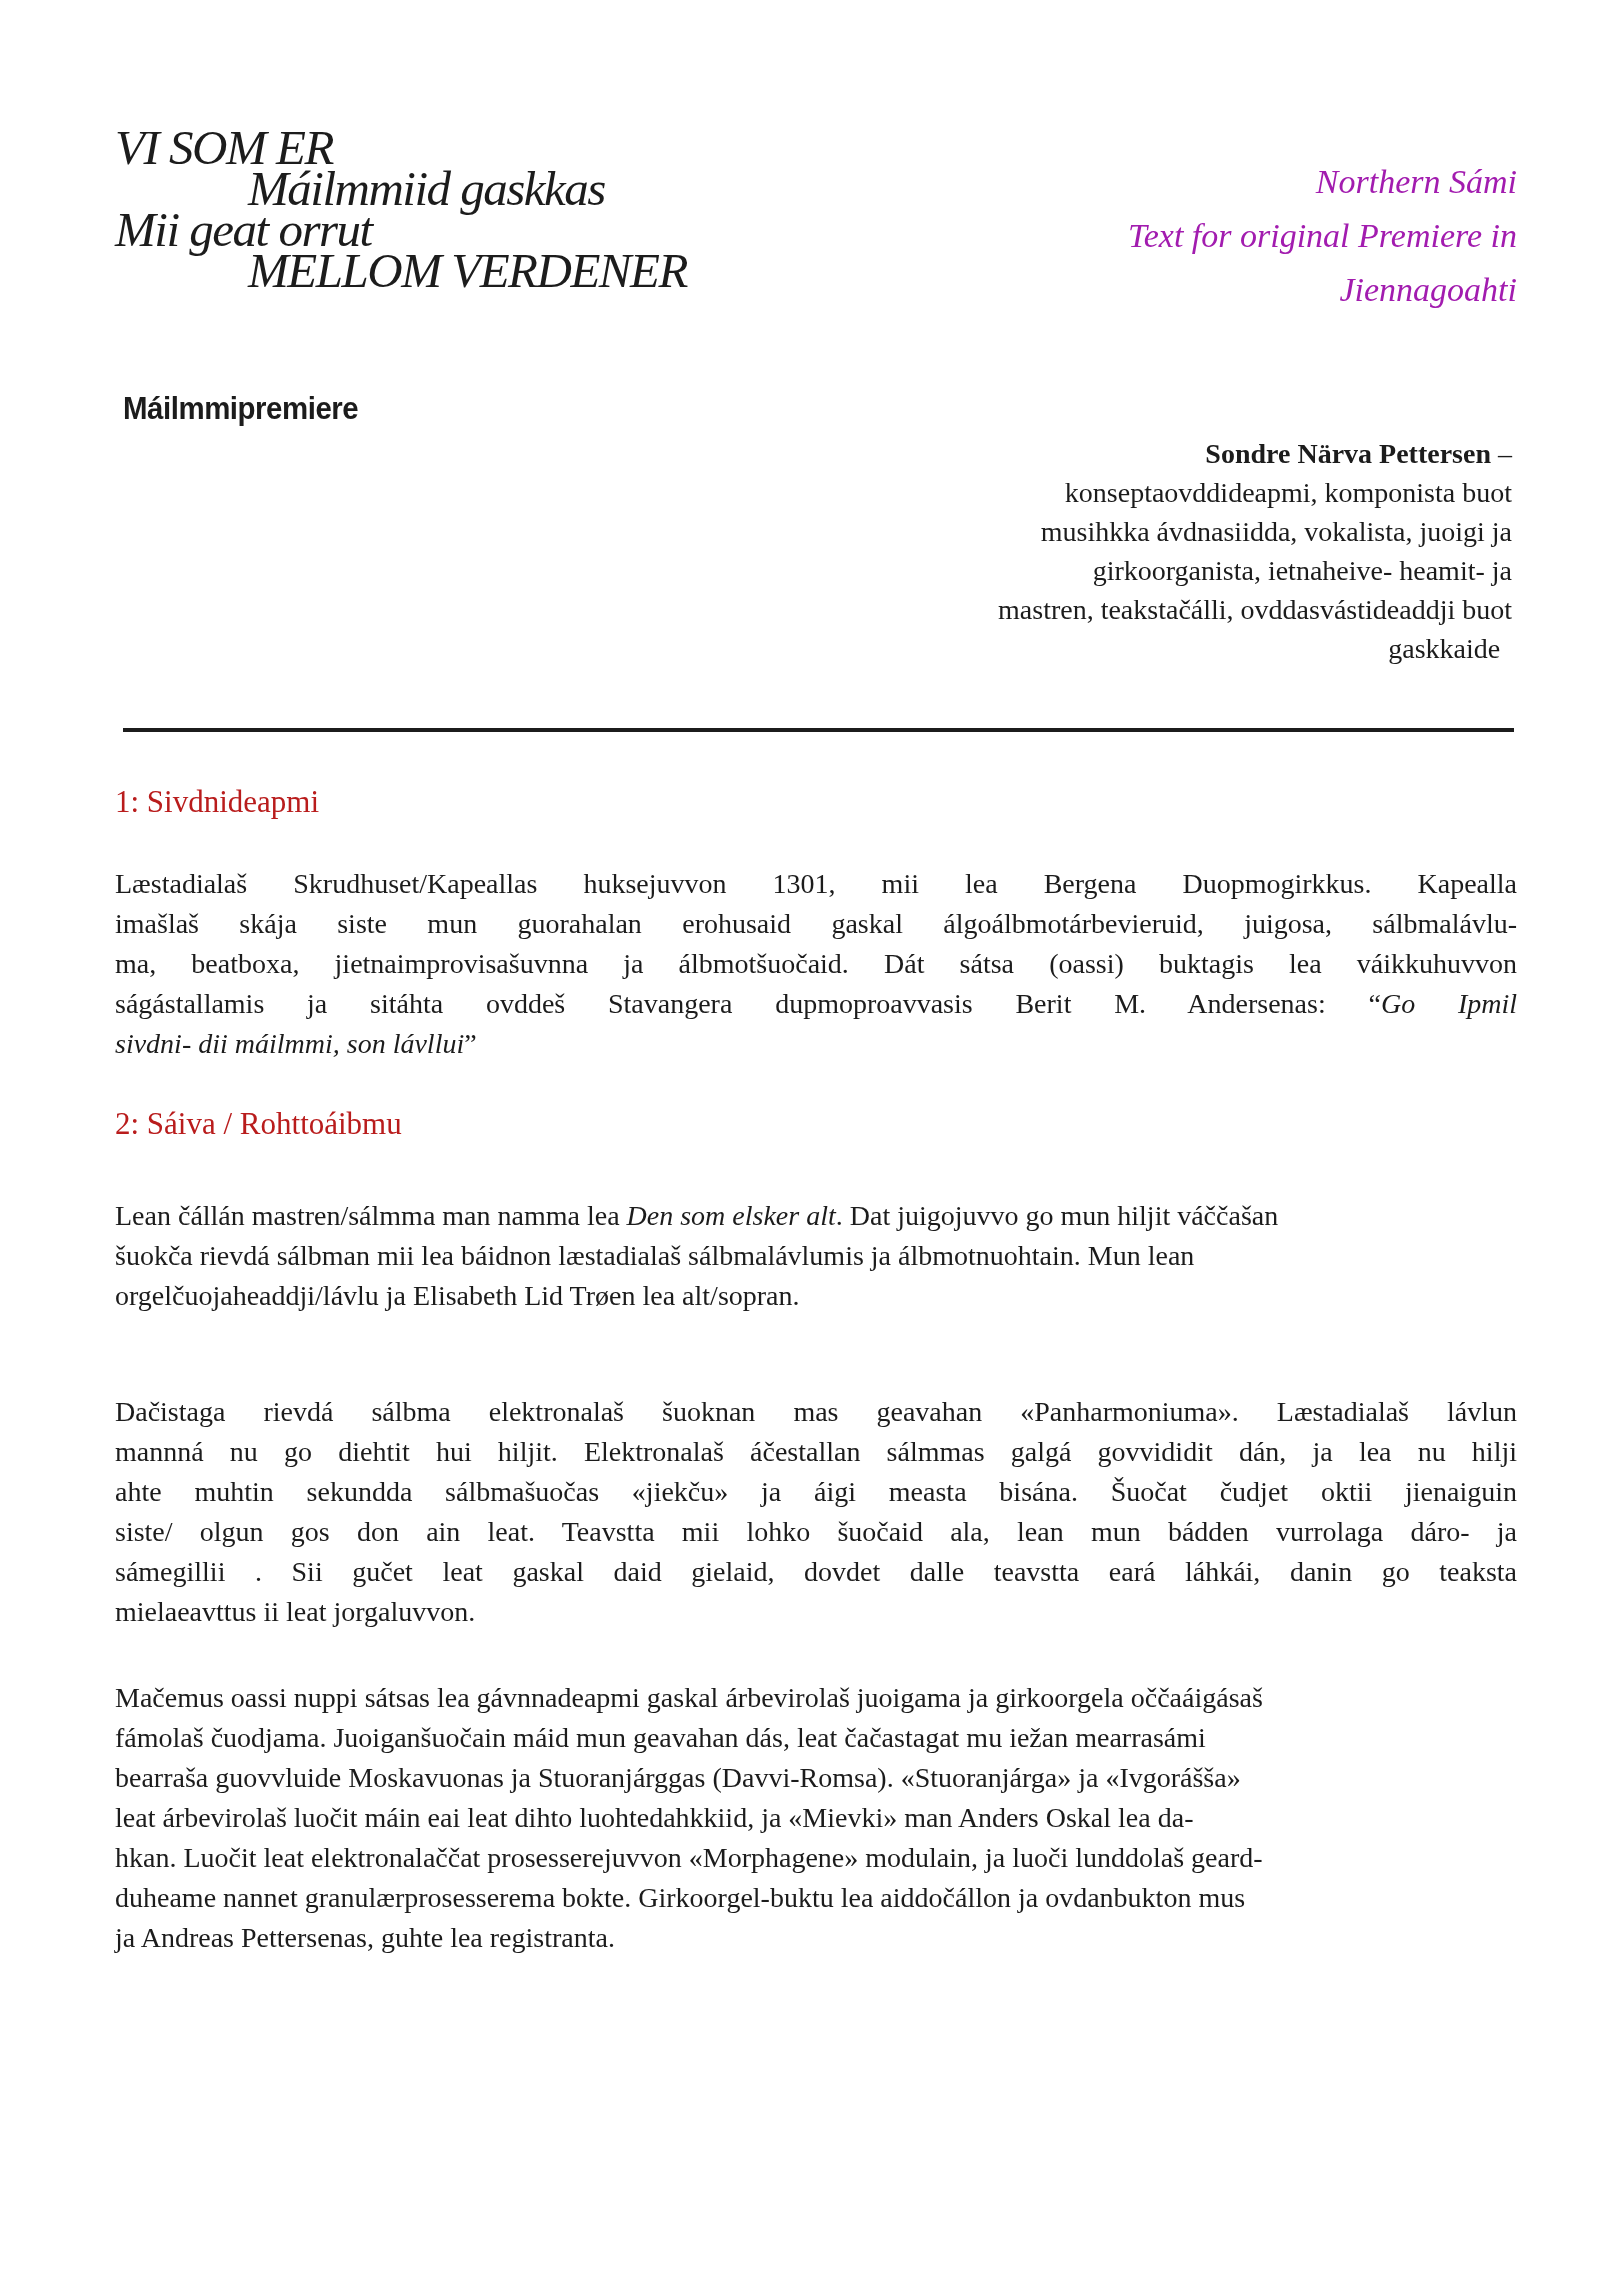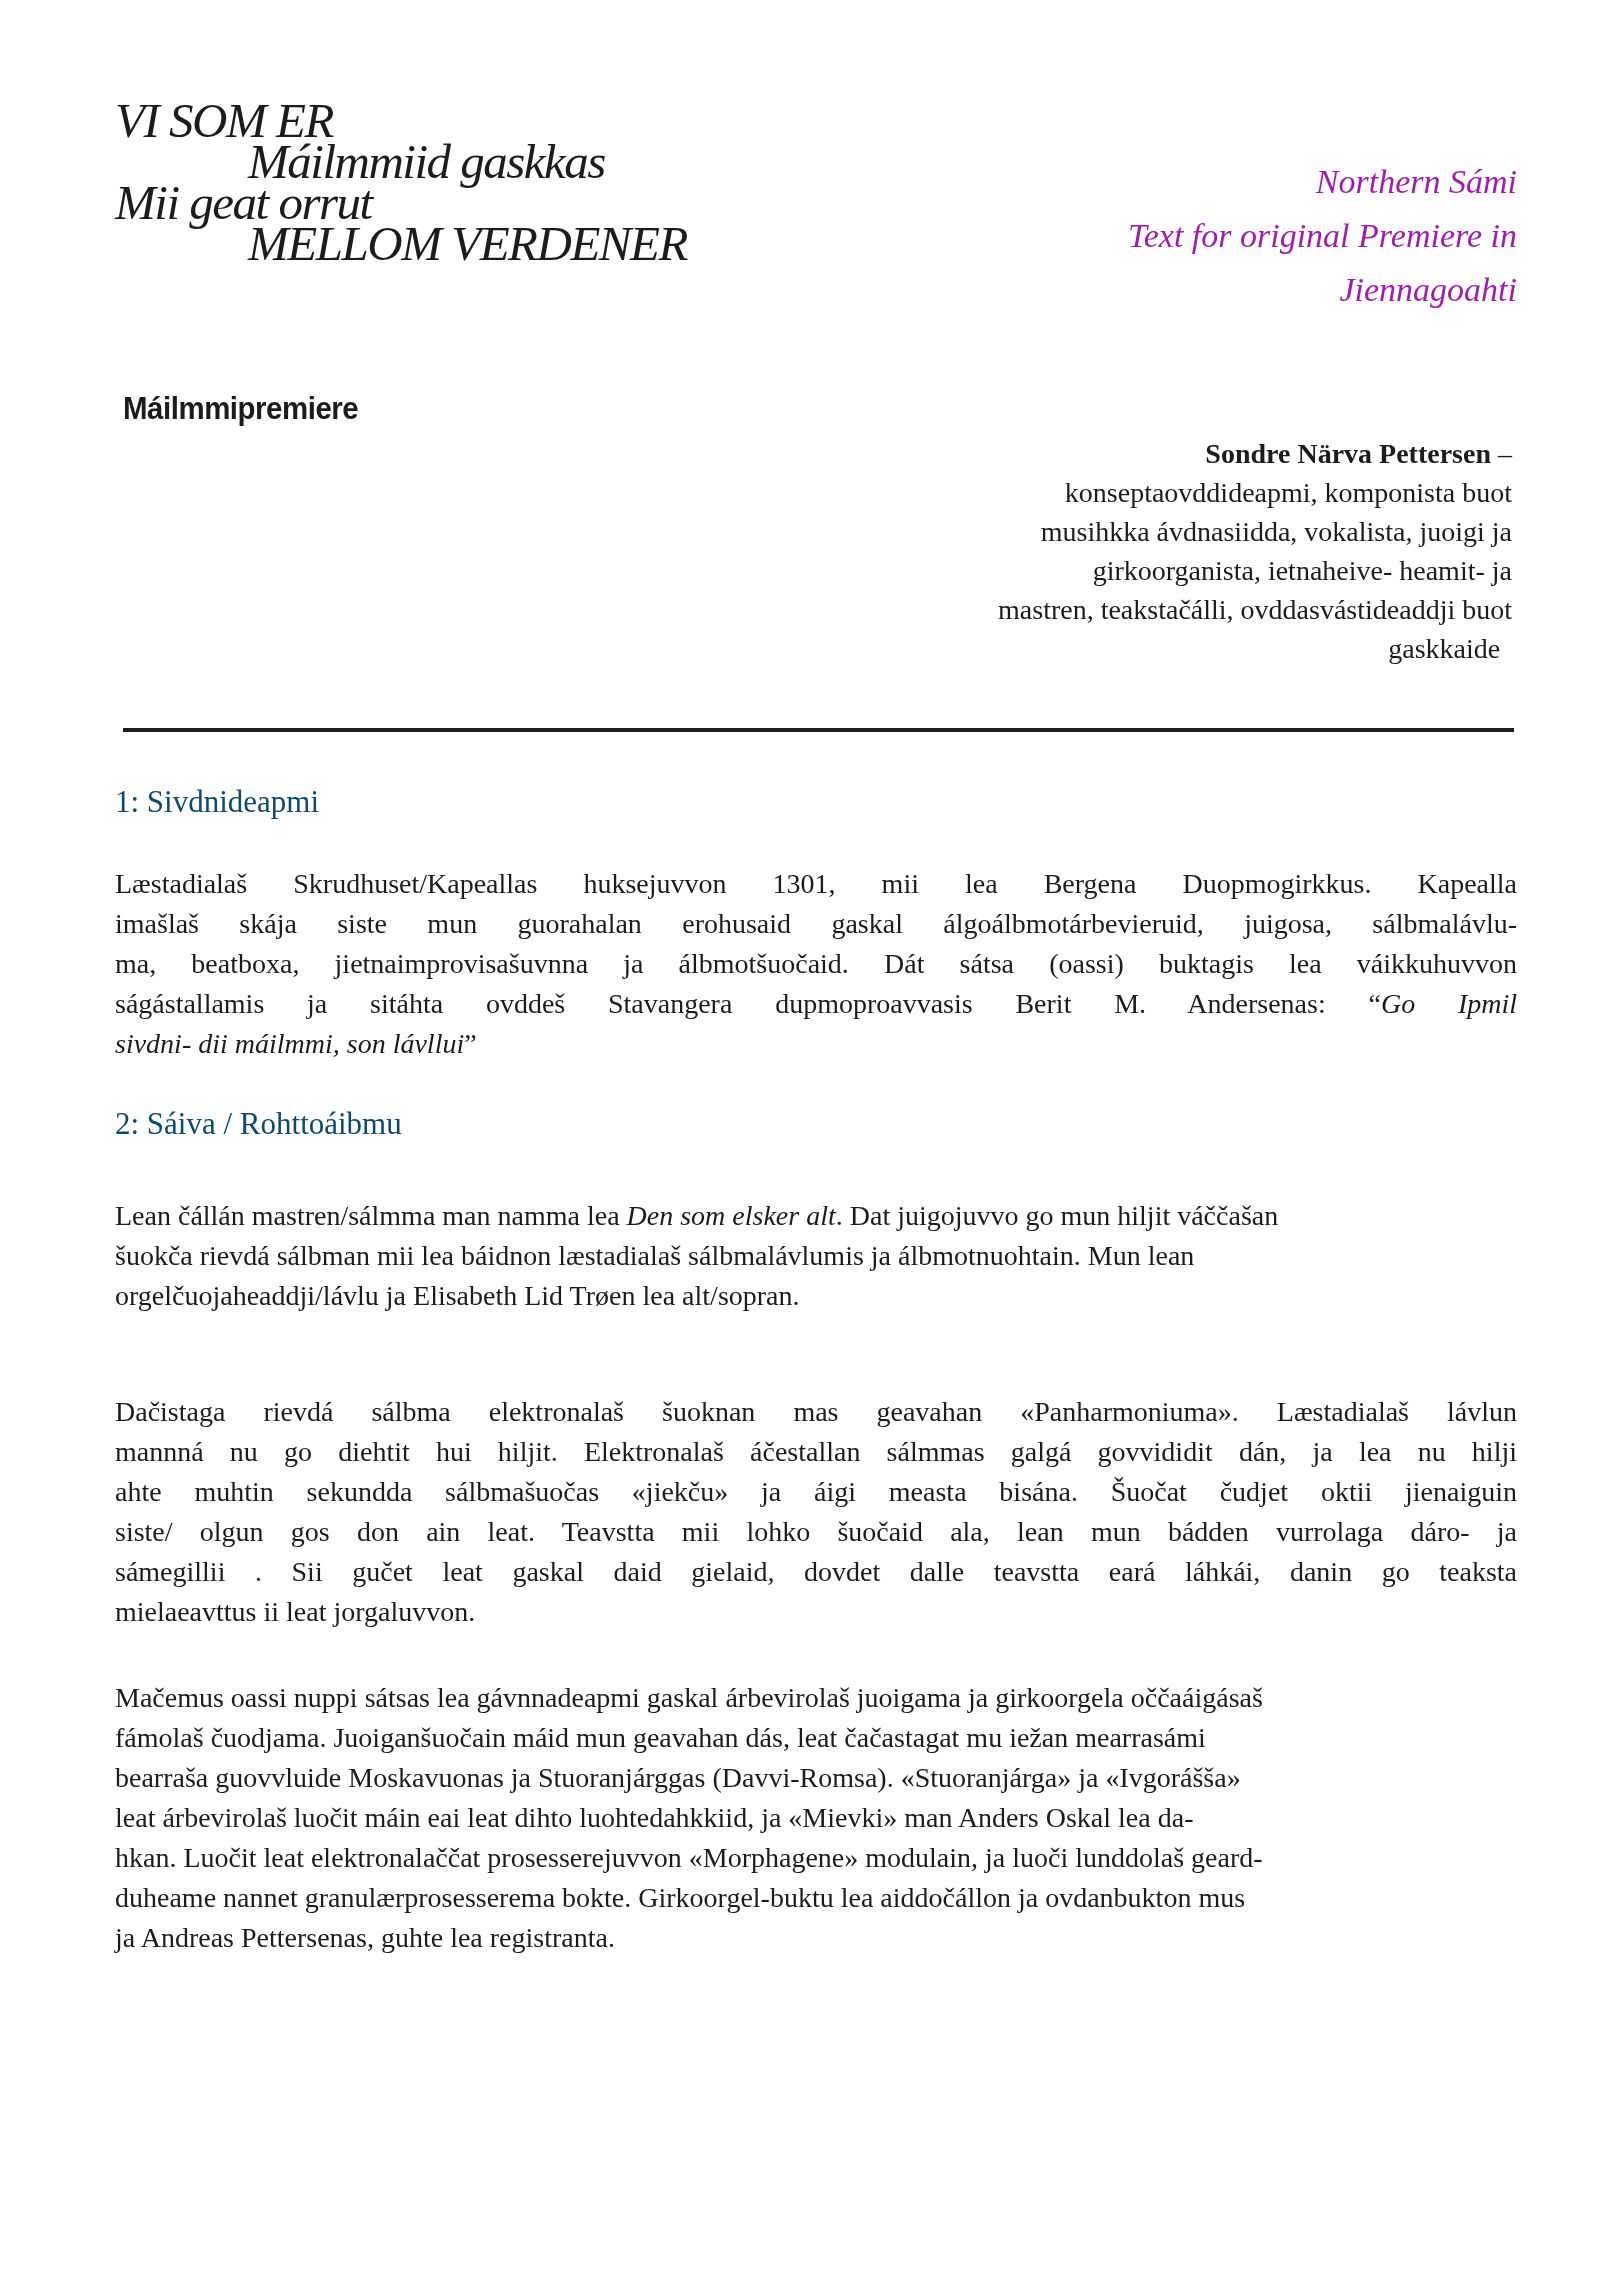--- a/index.html
+++ b/index.html
@@ -1,33 +1,33 @@
 <!DOCTYPE html>
 <html><head>
 <meta charset="utf-8">
 <style>
   html, body { margin: 0; padding: 0; background: #ffffff; }
   body { width: 1622px; height: 2294px; position: relative; overflow: hidden; color: #1f1f1f; }
 
-  .title-block { position: absolute; left: 115px; top: 100px; width: 745px; font-family: "Liberation Serif", serif; font-style: italic; font-size: 49px; line-height: 41px; color: #1c1c1c; letter-spacing: -1.5px; }
+  .title-block { position: absolute; left: 115px; top: 127px; width: 745px; font-family: "Liberation Serif", serif; font-style: italic; font-size: 49px; line-height: 41px; color: #1c1c1c; letter-spacing: -1.5px; }
   .title-line { display: block; white-space: nowrap; }
   .title-line.indent { padding-left: 133px; }
 
   .header-right { position: absolute; right: 105px; top: 155px; width: 686px; text-align: right; font-family: "Liberation Serif", serif; font-style: italic; font-size: 34px; line-height: 54px; color: #a21caf; }
   .header-right span { display: block; }
 
   .premiere { position: absolute; left: 123px; top: 390px; font-family: "Liberation Sans", sans-serif; font-weight: bold; font-size: 32px; color: #1c1c1c; letter-spacing: -0.5px; transform: scaleX(0.92); transform-origin: left; }
 
   .credits { position: absolute; right: 110px; top: 434px; width: 745px; text-align: right; font-family: "Liberation Serif", serif; font-size: 28px; line-height: 39px; color: #1c1c1c; }
   .credits .name { font-weight: bold; }
   .credits .line { display: block; white-space: nowrap; }
 
   .rule { position: absolute; left: 123px; top: 728px; width: 1391px; height: 3.9px; background: #1c1c1c; }
 
-  .section-heading { position: absolute; left: 115px; font-family: "Liberation Serif", serif; font-size: 31px; color: #0c4a6e; }
+  .section-heading { position: absolute; left: 115px; font-family: "Liberation Serif", serif; font-size: 31px; color: #b91c1c; }
   .paragraph { position: absolute; left: 115px; width: 1402px; font-family: "Liberation Serif", serif; font-size: 28px; line-height: 40px; color: #1c1c1c; }
   .paragraph .ln { display: block; white-space: nowrap; }
   .paragraph .ln.j { text-align: justify; text-align-last: justify; }
   .paragraph em { font-style: italic; }
 
   #h1 { top: 784px; }
   #p1 { top: 864px; }
   #h2 { top: 1106px; }
   #p2 { top: 1196px; }
   #p3 { top: 1392px; }

